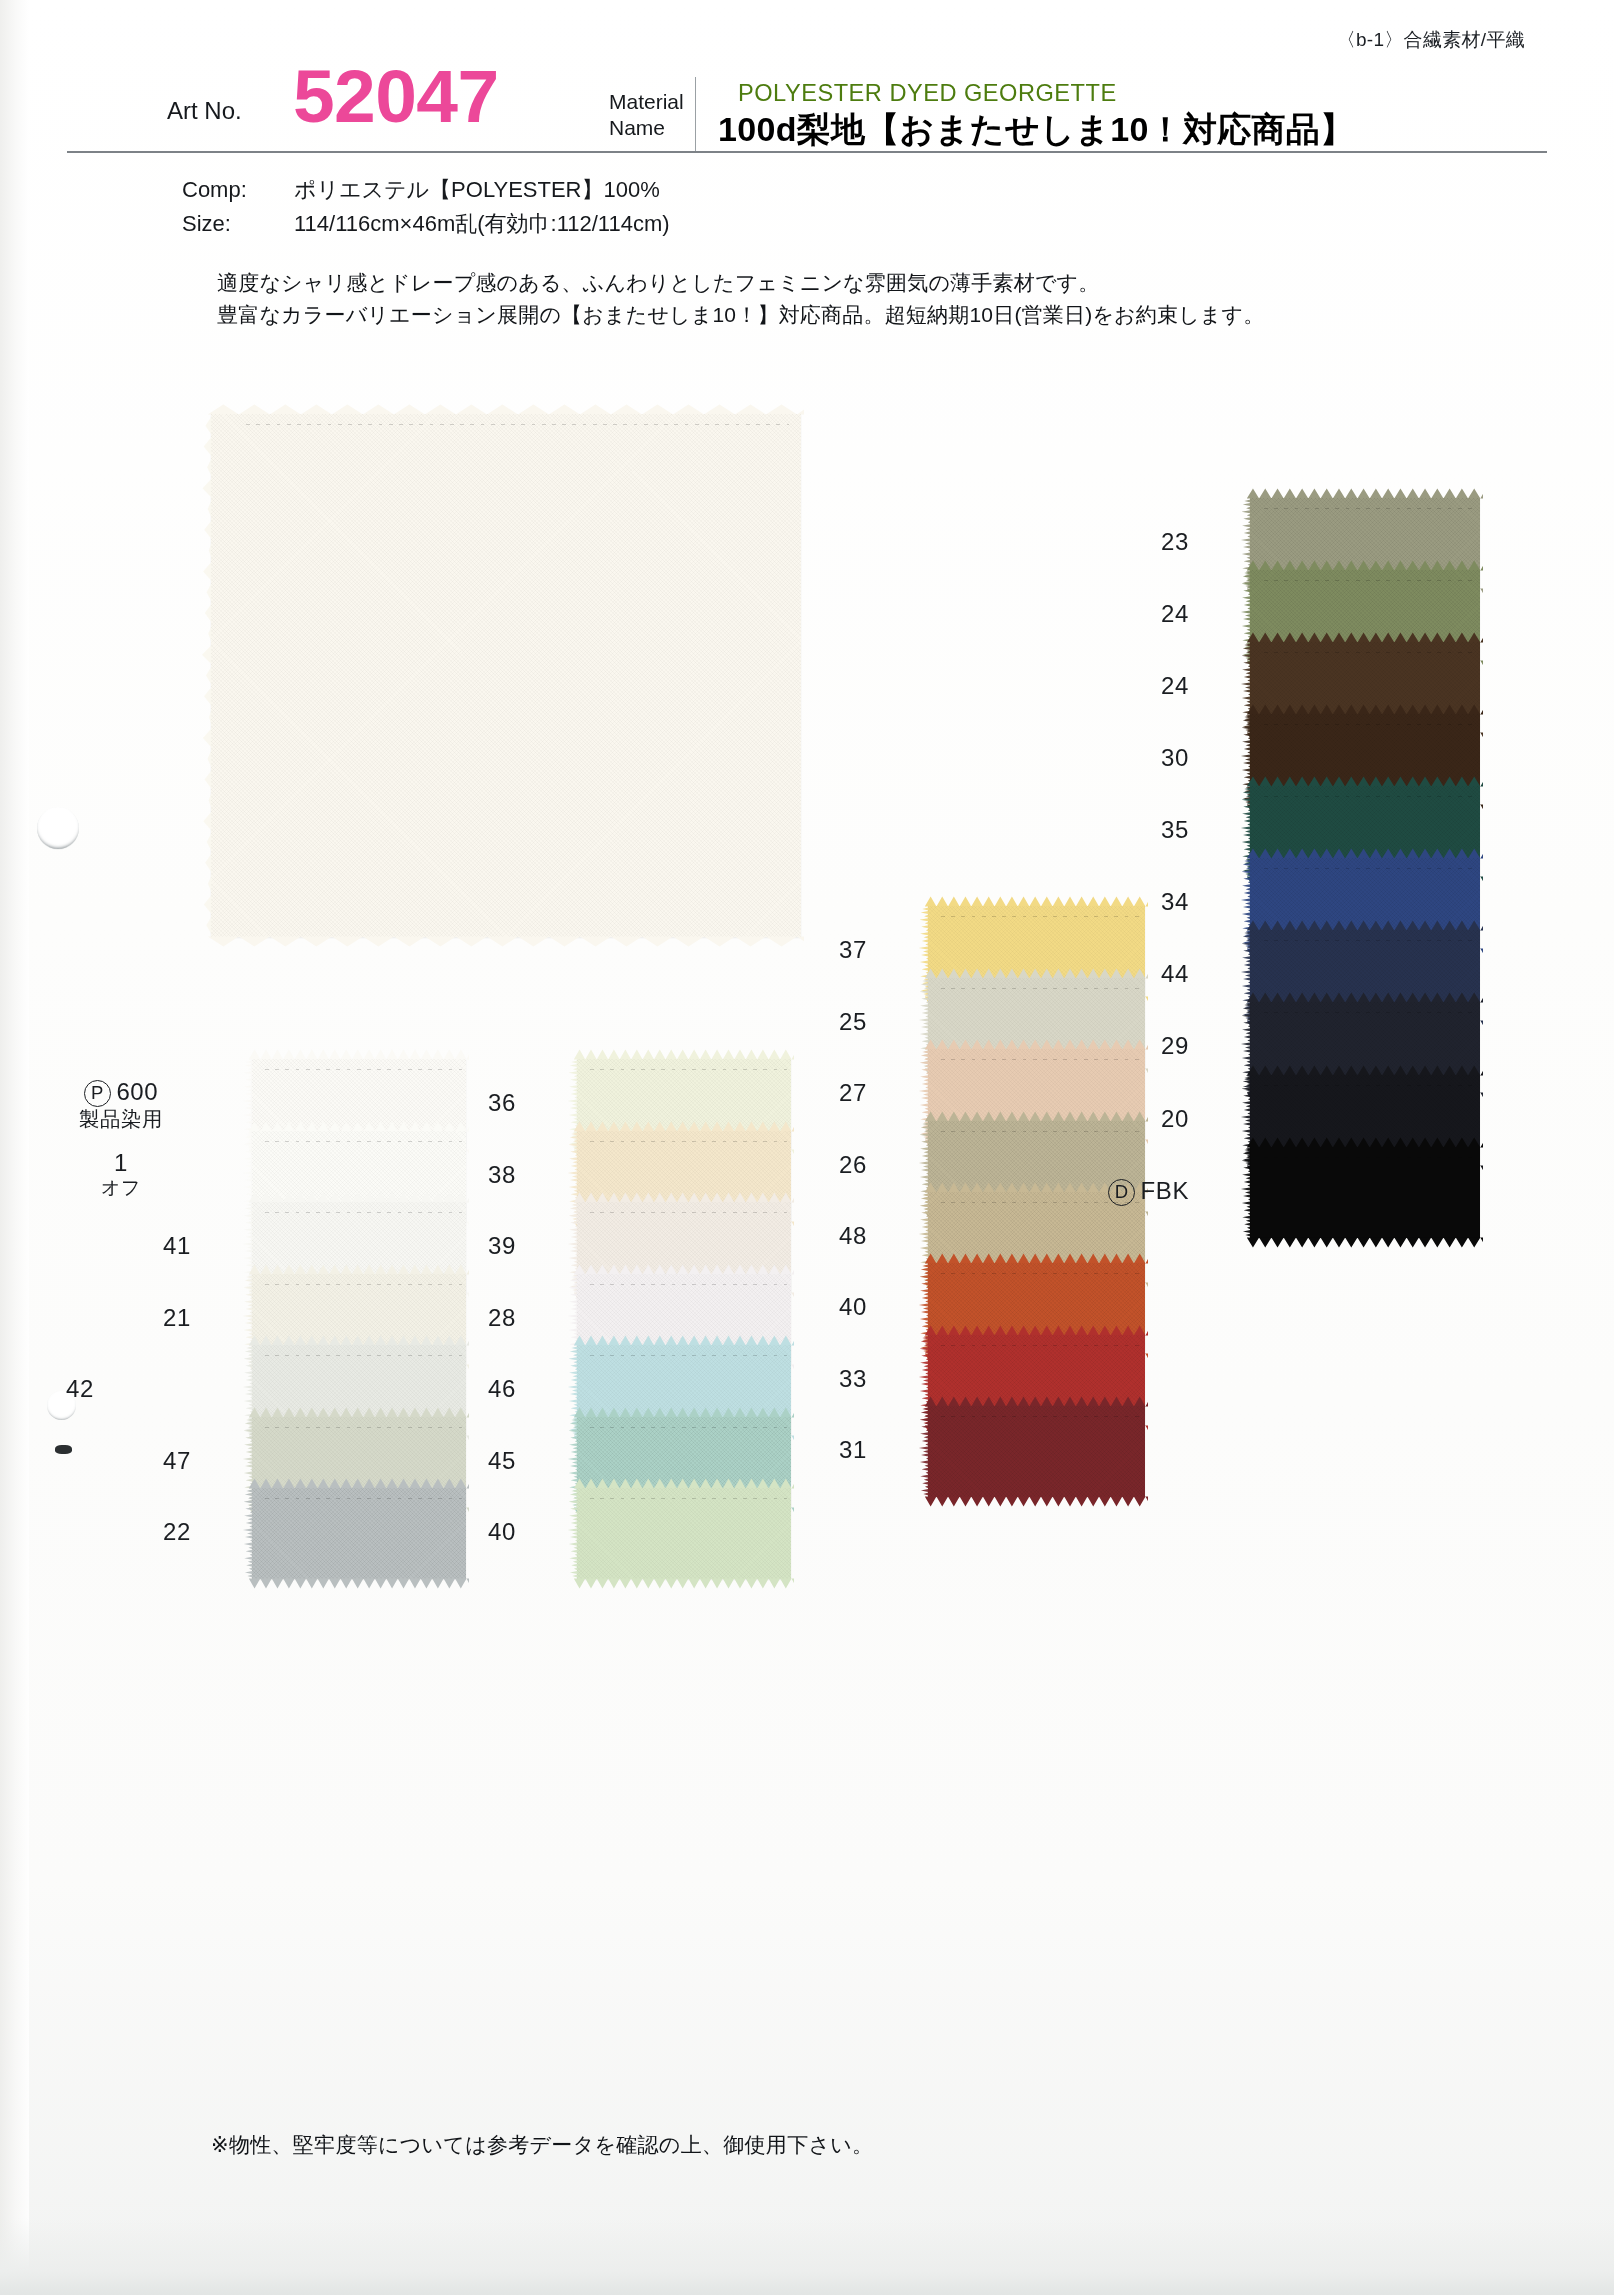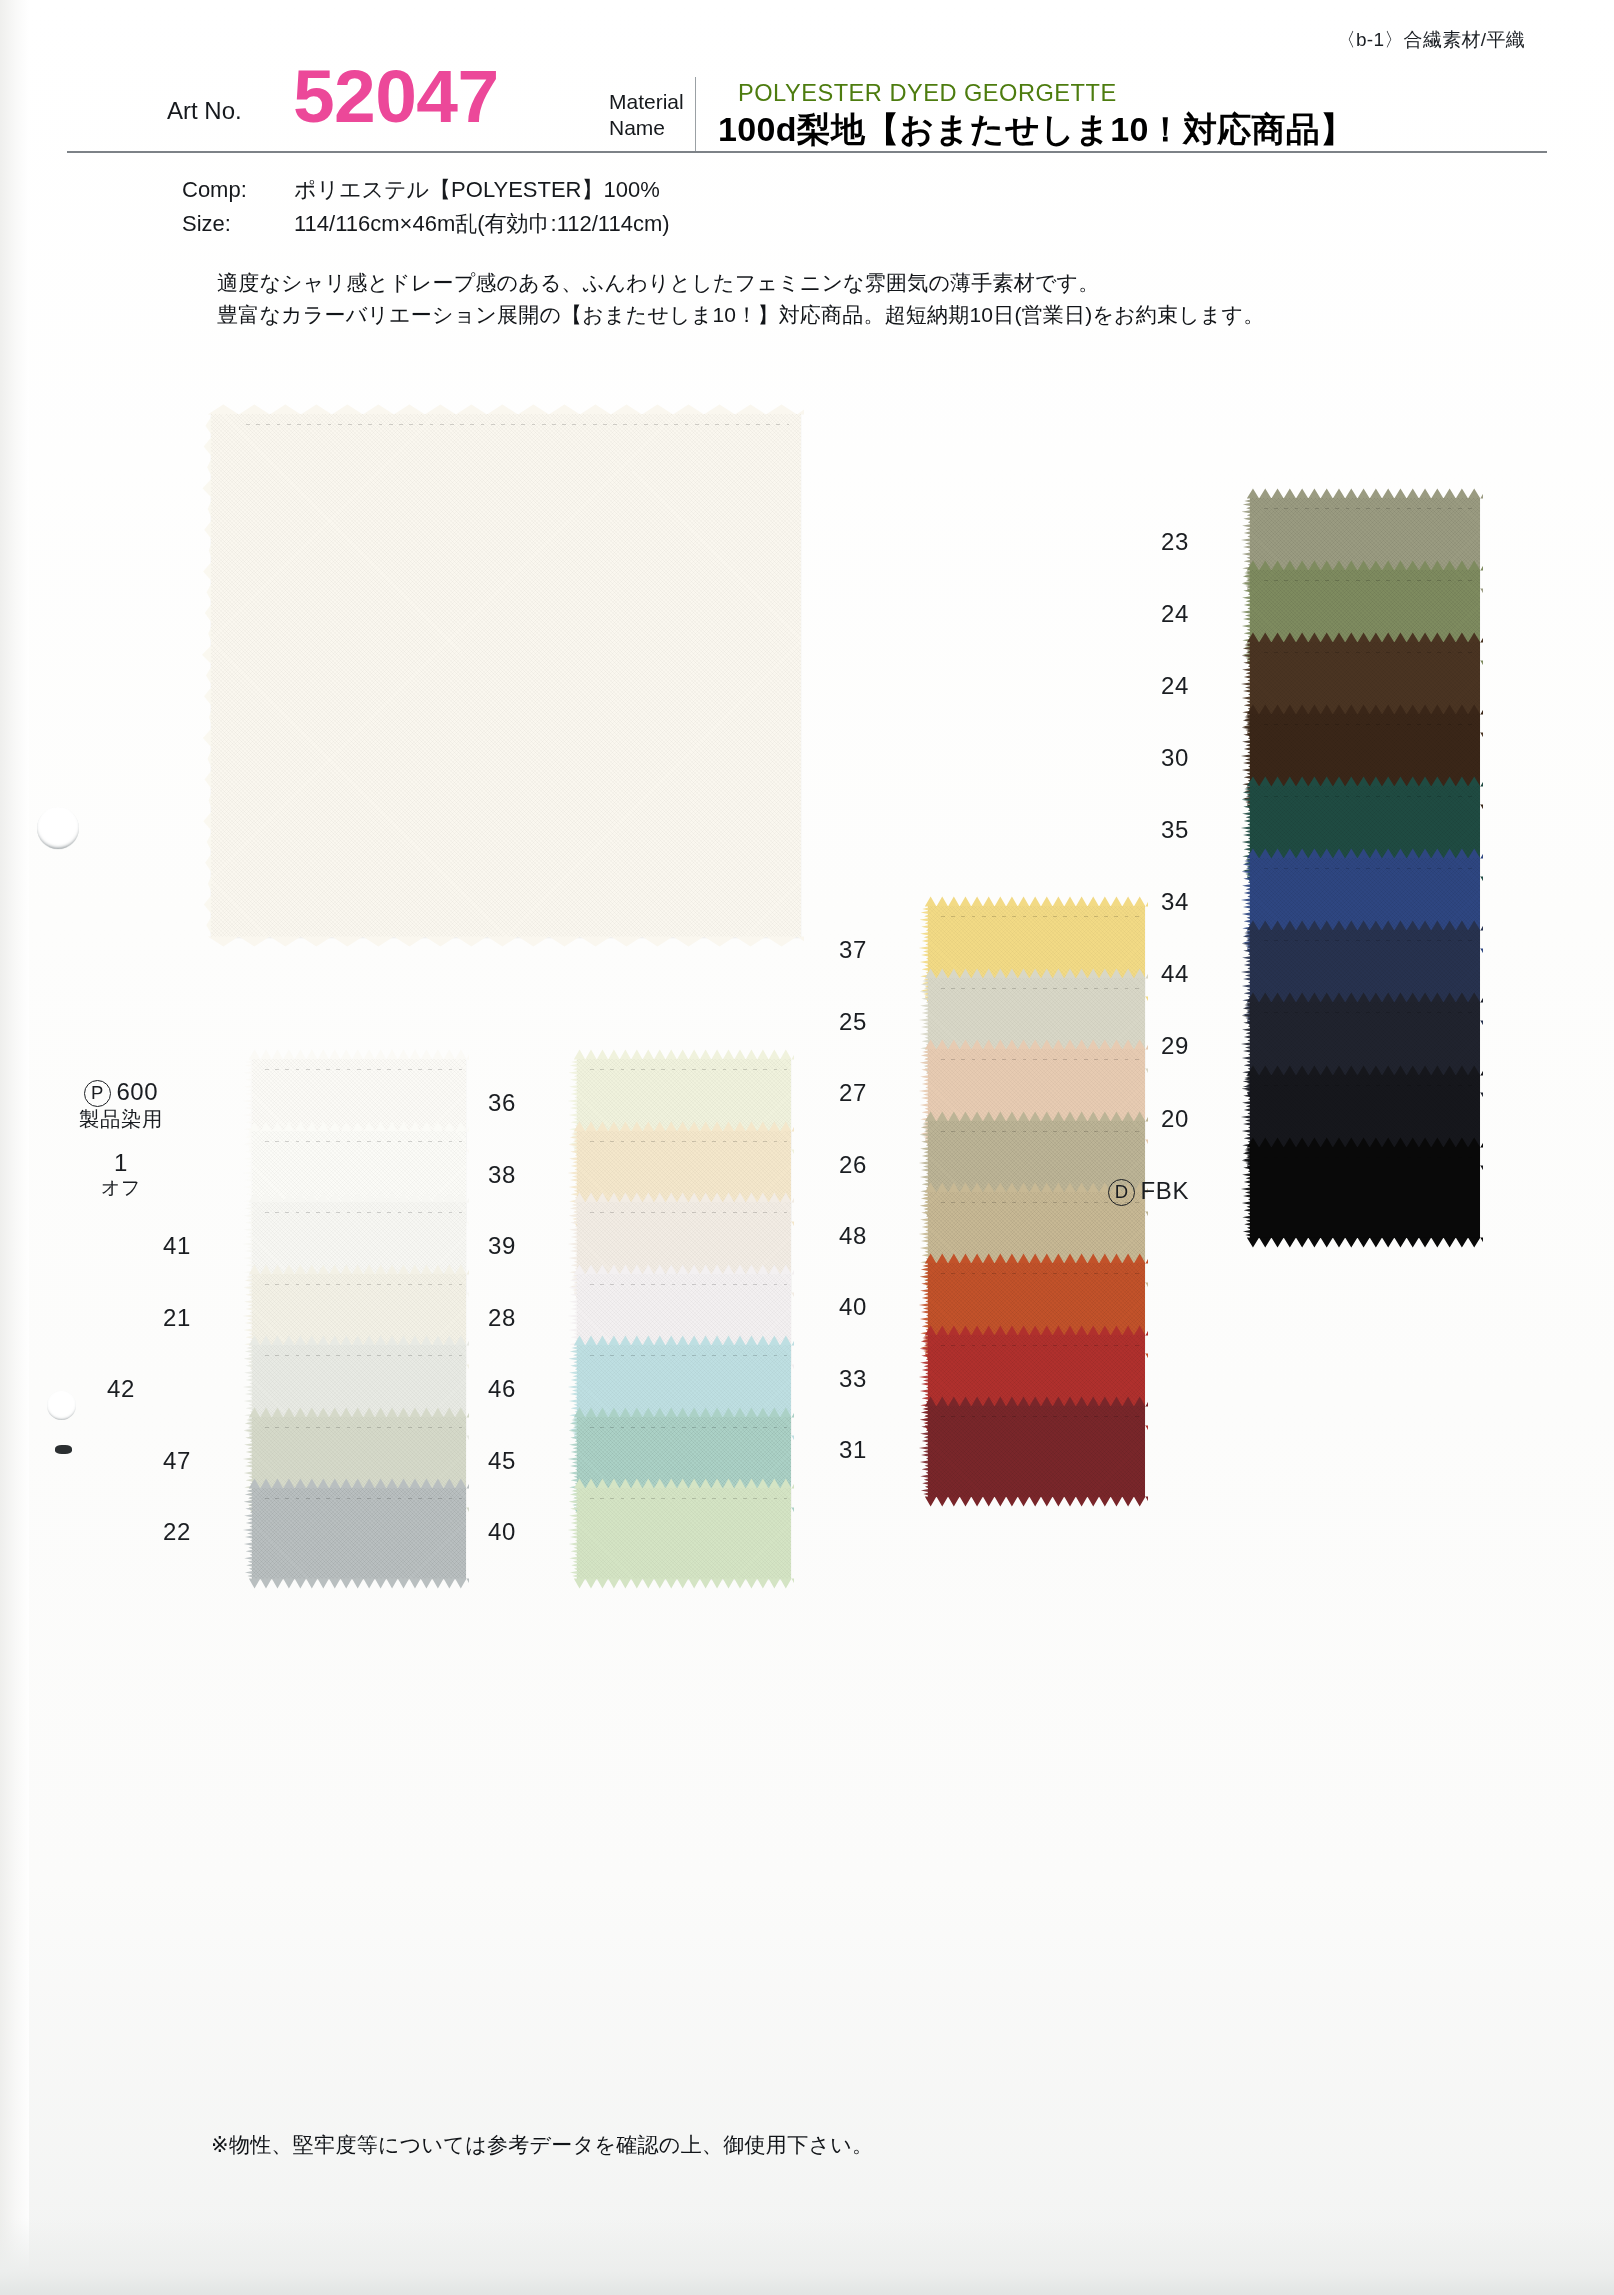--- a/index.html
+++ b/index.html
@@ -208,21 +208,21 @@
         <div class="selv"></div>
       </div>
       <div class="num" style="left: 51px; width: 140px; top: 921px; text-align: right;"><span>21</span></div>
     </div>
     <div class="sw" style="left: 0px; top: 0px;">
       <div class="chip" style="background: rgb(232, 234, 228); width: 214px; height: 91px; left: 252px; top: 962px;">
         <div class="fray" style="background: rgb(232, 234, 228);"></div>
         <div class="tex light"></div>
         <div class="selv"></div>
       </div>
-      <div class="num" style="left: 51px; width: 140px; top: 992px; text-align: center;"><span>42</span></div>
+      <div class="num" style="left: 66px; width: 140px; top: 992px; text-align: left;"><span>42</span></div>
     </div>
     <div class="sw" style="left: 0px; top: 0px;">
       <div class="chip" style="background: rgb(213, 217, 201); width: 214px; height: 91px; left: 252px; top: 1034px;">
         <div class="fray" style="background: rgb(213, 217, 201);"></div>
         <div class="tex light"></div>
         <div class="selv"></div>
       </div>
       <div class="num" style="left: 51px; width: 140px; top: 1064px; text-align: right;"><span>47</span></div>
     </div>
     <div class="sw" style="left: 0px; top: 0px;">

